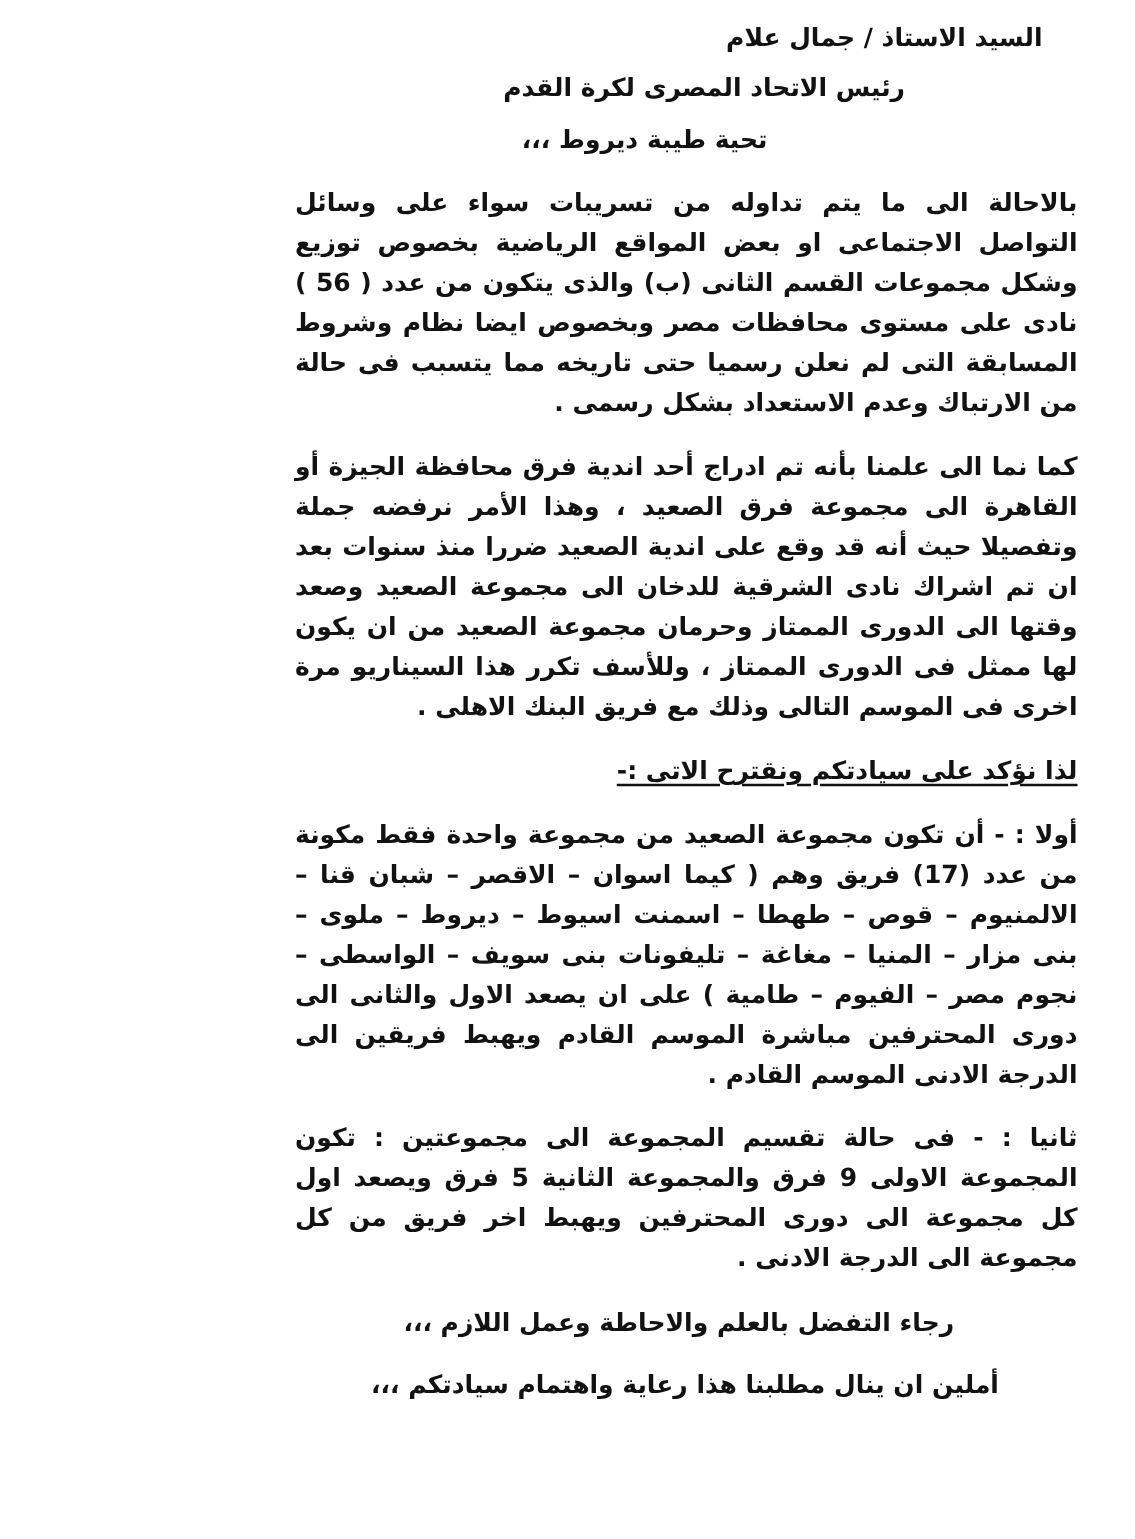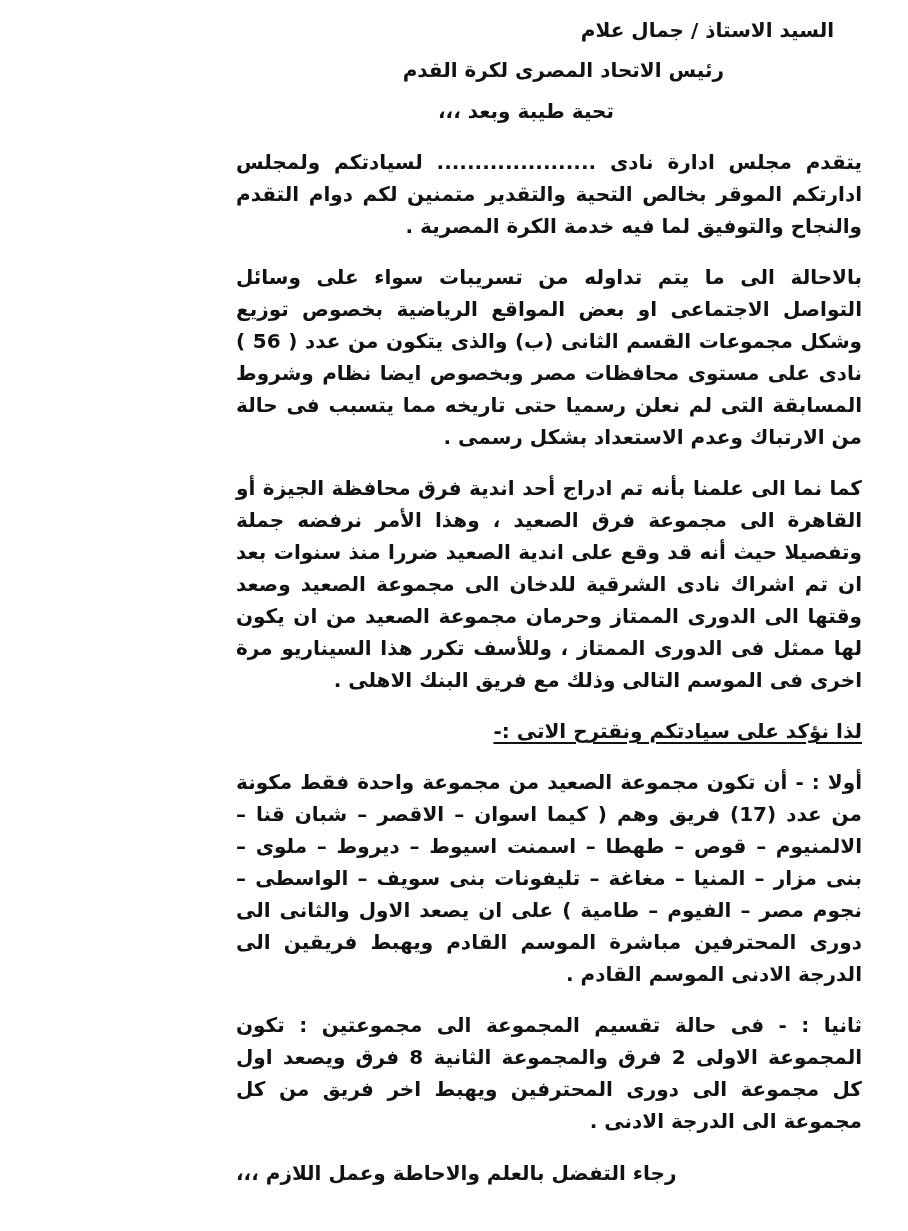--- a/index.html
+++ b/index.html
@@ -29,44 +29,44 @@
   p.body-par {
     margin: 19px 0 0 0;
     text-align: justify;
     text-align-last: right;
   }
   .proposal-heading {
     margin: 19px 0 0 0;
     text-decoration: underline;
     text-underline-offset: 4px;
   }
-  .closing-line { text-align: left; }
+  .closing-line { text-align: center; }
   .closing-request { margin: 20px 12px 0 0; }
   .closing-hope    { margin: 17px 2px 0 0; }
 </style>
 </head>
 <body>
 
 <div class="page">
 
   <div class="hdr-addressee">السيد الاستاذ / جمال علام</div>
 
   <div class="hdr-title">رئيس الاتحاد المصرى لكرة القدم</div>
 
-  <div class="hdr-greeting">تحية طيبة وبعد ،،،</div>
+  <div class="hdr-greeting">تحية طيبة ديروط ،،،</div>
 
-  <p class="body-par">يتقدم مجلس ادارة نادى ..................... لسيادتكم ولمجلس ادارتكم الموقر بخالص التحية والتقدير متمنين لكم دوام التقدم والنجاح والتوفيق لما فيه خدمة الكرة المصرية .</p>
 
   <p class="body-par">بالاحالة الى ما يتم تداوله من تسريبات سواء على وسائل التواصل الاجتماعى او بعض المواقع الرياضية بخصوص توزيع وشكل مجموعات القسم الثانى (ب) والذى يتكون من عدد ( 56 ) نادى على مستوى محافظات مصر وبخصوص ايضا نظام وشروط المسابقة التى لم نعلن رسميا حتى تاريخه مما يتسبب فى حالة من الارتباك وعدم الاستعداد بشكل رسمى .</p>
 
   <p class="body-par">كما نما الى علمنا بأنه تم ادراج أحد اندية فرق محافظة الجيزة أو القاهرة الى مجموعة فرق الصعيد ، وهذا الأمر نرفضه جملة وتفصيلا حيث أنه قد وقع على اندية الصعيد ضررا منذ سنوات بعد ان تم اشراك نادى الشرقية للدخان الى مجموعة الصعيد وصعد وقتها الى الدورى الممتاز وحرمان مجموعة الصعيد من ان يكون لها ممثل فى الدورى الممتاز ، وللأسف تكرر هذا السيناريو مرة اخرى فى الموسم التالى وذلك مع فريق البنك الاهلى .</p>
 
   <div class="proposal-heading">لذا نؤكد على سيادتكم ونقترح الاتى :-</div>
 
   <p class="body-par">أولا : - أن تكون مجموعة الصعيد من مجموعة واحدة فقط مكونة من عدد (17) فريق وهم ( كيما اسوان – الاقصر – شبان قنا – الالمنيوم – قوص – طهطا – اسمنت اسيوط – ديروط – ملوى – بنى مزار – المنيا – مغاغة – تليفونات بنى سويف – الواسطى – نجوم مصر – الفيوم – طامية ) على ان يصعد الاول والثانى الى دورى المحترفين مباشرة الموسم القادم ويهبط فريقين الى الدرجة الادنى الموسم القادم .</p>
 
-  <p class="body-par">ثانيا : - فى حالة تقسيم المجموعة الى مجموعتين : تكون المجموعة الاولى 2 فرق والمجموعة الثانية 8 فرق ويصعد اول كل مجموعة الى دورى المحترفين ويهبط اخر فريق من كل مجموعة الى الدرجة الادنى .</p>
+  <p class="body-par">ثانيا : - فى حالة تقسيم المجموعة الى مجموعتين : تكون المجموعة الاولى 9 فرق والمجموعة الثانية 5 فرق ويصعد اول كل مجموعة الى دورى المحترفين ويهبط اخر فريق من كل مجموعة الى الدرجة الادنى .</p>
 
 
   <div class="closing-line closing-request">رجاء التفضل بالعلم والاحاطة وعمل اللازم ،،،</div>
 
+  <div class="closing-line closing-hope">أملين ان ينال مطلبنا هذا رعاية واهتمام سيادتكم ،،،</div>
 
 </div>
 
 </body></html>

